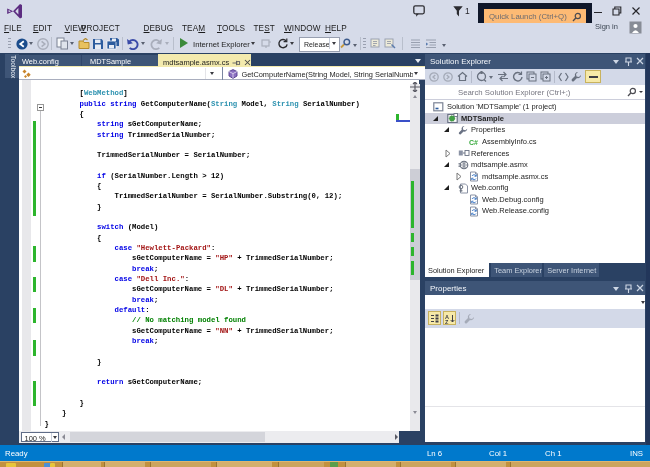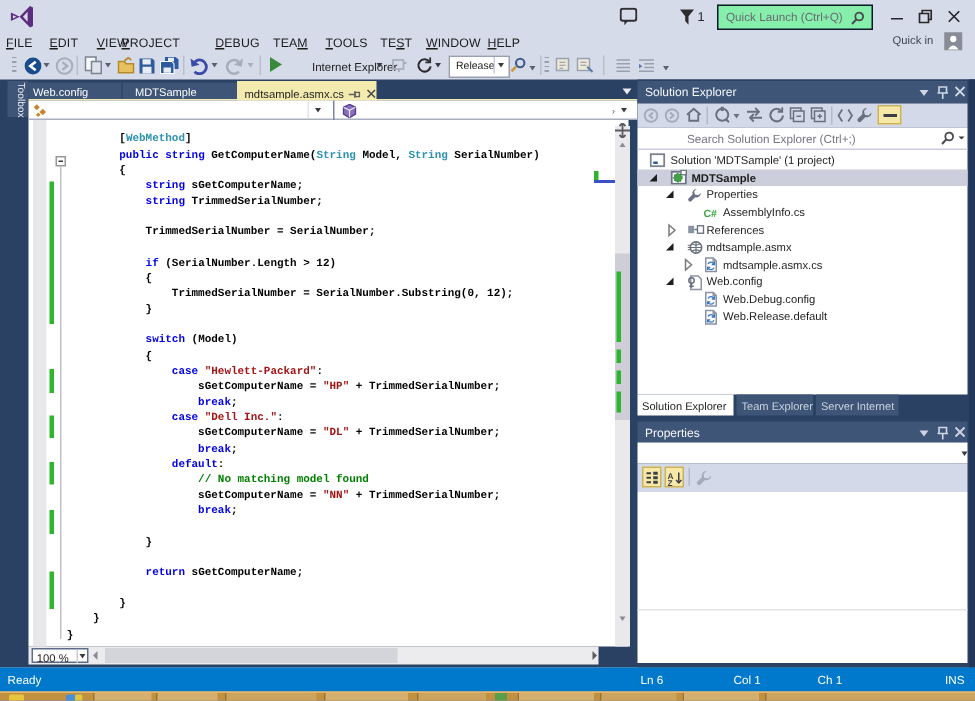--- a/index.html
+++ b/index.html
@@ -39,21 +39,21 @@
   <path d="M11.4 3.9 L8.3 7.2 L11.4 10.5 Z" fill="#D6DBE9"></path>
  </svg>
  <svg class="abs" style="left:413px;top:5px" width="12" height="13" viewBox="0 0 12 13">
       <rect x="0.8" y="0.8" width="10.4" height="8" rx="1.5" fill="none" stroke="#2E2E33" stroke-width="1.3"></rect>
       <path d="M3.2 8.8 v3 l2.6 -3 z" fill="#2E2E33"></path>
     </svg>
  <svg class="abs" style="left:453px;top:6px" width="10" height="11" viewBox="0 0 10 11">
       <path d="M0.3 0.3 h9.4 L6 4.8 V10.5 L3.8 8 V4.8 Z" fill="#2B2B30"></path>
     </svg>
  <div class="abs" style="left:465px;top:5.5px;font-size:8.5px;color:#26262B;">1</div>
- <div class="abs" style="left:478px;top:3px;width:102px;height:15px;background:#86efac;border:1px solid #0f172a;">
+ <div class="abs" style="left:478px;top:3px;width:102px;height:15px;background:#fdba74;border:6px solid #0f172a;">
    <div class="abs" style="left:5px;top:3px;font-size:7.8px;color:#6A6A70;">Quick Launch (Ctrl+Q)</div>
    <svg class="abs" style="left:88px;top:3px" width="10" height="10" viewBox="0 0 10 10">
         <circle cx="5.8" cy="4" r="2.6" fill="none" stroke="#4A4A50" stroke-width="1.2"></circle>
         <path d="M3.8 6 L1 9" stroke="#4A4A50" stroke-width="1.3"></path>
       </svg>
  </div>
  <div class="abs" style="left:594px;top:11.5px;width:8px;height:1.6px;background:#26262B;"></div>
  <svg class="abs" style="left:612px;top:6px" width="10" height="10" viewBox="0 0 10 10">
       <path d="M2.8 2.8 v-1.8 h6 v6 h-1.8 M1 3 h6 v6 h-6 z" fill="none" stroke="#26262B" stroke-width="1.1"></path>
     </svg>
@@ -65,21 +65,21 @@
  <div class="mi" style="left:4px"><span class="u">F</span>ILE</div>
  <div class="mi" style="left:33px"><span class="u">E</span>DIT</div>
  <div class="mi" style="left:64.5px"><span class="u">V</span>IEW</div>
  <div class="mi" style="left:81px"><span class="u">P</span>ROJECT</div>
  <div class="mi" style="left:143.5px"><span class="u">D</span>EBUG</div>
  <div class="mi" style="left:182px">TEA<span class="u">M</span></div>
  <div class="mi" style="left:217px"><span class="u">T</span>OOLS</div>
  <div class="mi" style="left:253.5px">TE<span class="u">S</span>T</div>
  <div class="mi" style="left:284px"><span class="u">W</span>INDOW</div>
  <div class="mi" style="left:325px"><span class="u">H</span>ELP</div>
- <div class="abs" style="left:595px;top:-1.5px;font-size:7.5px;color:#3D4754;">Quick in</div>
+ <div class="abs" style="left:595px;top:-1.5px;font-size:7.5px;color:#3D4754;">Sign in</div>
  <svg class="abs" style="left:629px;top:-2px" width="13" height="13" viewBox="0 0 13 13">
       <rect x="0.5" y="0.5" width="12" height="12" fill="#878C96"></rect>
       <circle cx="6.5" cy="5" r="2.1" fill="#FFFFFF"></circle>
       <path d="M3 12 q3.5 -5.5 7 0 z" fill="#FFFFFF"></path>
     </svg>
 </div>
 <div class="abs" id="toolbar">
  <div class="abs" style="left:8px;top:3px;width:3px;height:12px;background:repeating-linear-gradient(#9AA0B0 0 1px,transparent 1px 3px);"></div>
 
  <svg class="abs" style="left:16px;top:2.5px" width="12" height="12" viewBox="0 0 12 12">
@@ -126,21 +126,21 @@
  <div class="abs" style="left:141px;top:7px;border-left:2.5px solid transparent;border-right:2.5px solid transparent;border-top:3px solid #5A6070;"></div>
 
  <svg class="abs" style="left:150px;top:2.5px" width="13" height="12" viewBox="0 0 13 12">
       <path d="M12 1 L11.2 6.5 L6 5.2 Z" fill="#A9AEBB"></path>
       <path d="M10.5 5.5 a4.6 4.6 0 1 0 -1.2 4.3" fill="none" stroke="#A9AEBB" stroke-width="1.7"></path>
     </svg>
  <div class="abs" style="left:165px;top:7px;border-left:2.5px solid transparent;border-right:2.5px solid transparent;border-top:3px solid #A9AEBB;"></div>
  <div class="abs" style="left:173px;top:2px;width:1px;height:13px;background:#B9BFCC;"></div>
 
  <div class="abs" style="left:180px;top:3px;width:0;height:0;border-top:5px solid transparent;border-bottom:5px solid transparent;border-left:8.5px solid #3B8A3B;"></div>
- <div class="abs" style="left:208px;top:4.5px;font-size:7.7px;color:#1E1E1E;">Internet Explorer</div>
+ <div class="abs" style="left:193px;top:4.5px;font-size:7.7px;color:#1E1E1E;">Internet Explorer</div>
  <div class="abs" style="left:251px;top:7px;border-left:2.5px solid transparent;border-right:2.5px solid transparent;border-top:3px solid #3A3A40;"></div>
  <svg class="abs" style="left:261px;top:3px" width="11" height="11" viewBox="0 0 11 11">
       <rect x="1" y="2" width="7" height="6" fill="none" stroke="#A9AEBB" stroke-width="1.2"></rect>
       <path d="M8 4 h2 M5 8 v2" stroke="#A9AEBB" stroke-width="1.2"></path>
     </svg>
 
  <svg class="abs" style="left:277px;top:3px" width="11" height="11" viewBox="0 0 11 11">
       <path d="M9.2 3 a4.1 4.1 0 1 0 0.9 3.3" fill="none" stroke="#2B2B30" stroke-width="1.4"></path>
       <path d="M9.8 0.4 v3.2 h-3.2" fill="none" stroke="#2B2B30" stroke-width="1.2"></path>
     </svg>
@@ -211,20 +211,21 @@
       <path d="M3.5 6 l1.5 1.5 l-1.5 1.5 l-1.5 -1.5 z" fill="#C8852C"></path>
     </svg>
  <span class="abs" style="left:14.6px;top:13px;font-size:7.4px;color:#1E1E1E;">MDTSample.mdtsample</span>
  <div class="abs" style="left:186px;top:1px;width:1px;height:11px;background:#E4E4E8;"></div>
  <div class="abs" style="left:191px;top:5.2px;border-left:2.6px solid transparent;border-right:2.6px solid transparent;border-top:3.6px solid #3A3A40;"></div>
  <div class="abs" style="left:202.5px;top:0px;width:1.4px;height:12.6px;background:#7A86A0;"></div>
  <svg class="abs" style="left:209px;top:2px" width="10" height="10" viewBox="0 0 10 10">
       <path d="M5 0.6 L9 2.5 V7 L5 9.4 L1 7 V2.5 Z" fill="#8A6FC0" stroke="#523D8C" stroke-width="0.9"></path>
       <path d="M1 2.5 L5 4.6 L9 2.5 M5 4.6 V9.4" stroke="#E8E2F4" stroke-width="0.8" fill="none"></path>
     </svg>
+ <span class="abs nw" style="left:222.5px;top:3px;font-size:7.4px;color:#1E1E1E;width:171.5px;">GetComputerName(String Model, String SerialNumb</span>
  <div class="abs" style="left:389px;top:4.5px;font-size:6px;color:#555;">›</div>
  <div class="abs" style="left:395px;top:5.2px;border-left:2.6px solid transparent;border-right:2.6px solid transparent;border-top:3.6px solid #3A3A40;"></div>
 </div>
 
 <div class="abs" id="editor" style="left:19px;top:80.3px;width:400px;height:350.7px;background:#fff;"></div>
 <div class="abs" style="left:21.5px;top:80.3px;width:9px;height:350.7px;background:#E8E8EB;"></div>
 <div class="gbar" style="top:121px;height:95px;"></div>
 <div class="gbar" style="top:246px;height:16px;"></div>
 <div class="gbar" style="top:277px;height:15px;"></div>
 <div class="gbar" style="top:308px;height:15px;"></div>
@@ -442,21 +443,21 @@
     </svg>
  <span class="lbl" style="left:57px">Web.Debug.config</span>
 </div>
 <div class="trow" style="top:205.2px;">
  <svg class="icon" style="left:44px;top:0.5px" width="10" height="11" viewBox="0 0 10 11">
       <path d="M1.5 1 h5 l2 2 v7 h-7 z" fill="#fff" stroke="#8A92A4" stroke-width="1"></path>
       <path d="M6.5 1 v2 h2" fill="none" stroke="#8A92A4" stroke-width="1"></path>
       <path d="M3 5 a2.2 2.2 0 0 1 4 0 m0.3 -1.5 v1.8 h-1.8" fill="none" stroke="#3A76C4" stroke-width="0.9"></path>
       <path d="M7 7.5 a2.2 2.2 0 0 1 -4 0 m-0.3 1.5 v-1.8 h1.8" fill="none" stroke="#3A76C4" stroke-width="0.9"></path>
     </svg>
- <span class="lbl" style="left:57px">Web.Release.default</span>
+ <span class="lbl" style="left:57px">Web.Release.config</span>
 </div>
 
 <div class="abs" style="left:425px;top:263.3px;width:64px;height:14.2px;background:#fff;">
     <span class="abs" style="left:3px;top:3px;font-size:7.4px;color:#1E1E1E;white-space:nowrap;">Solution Explorer</span>
   </div>
 <div class="abs" style="left:490.8px;top:263.3px;width:51px;height:14.2px;background:#3E5577;">
     <span class="abs" style="left:3.5px;top:3px;font-size:7.4px;color:#C9D3E0;white-space:nowrap;">Team Explorer</span>
   </div>
 <div class="abs" style="left:543.8px;top:263.3px;width:55px;height:14.2px;background:#3E5577;">
     <span class="abs" style="left:3.5px;top:3px;font-size:7.4px;color:#C9D3E0;white-space:nowrap;">Server Internet</span>

